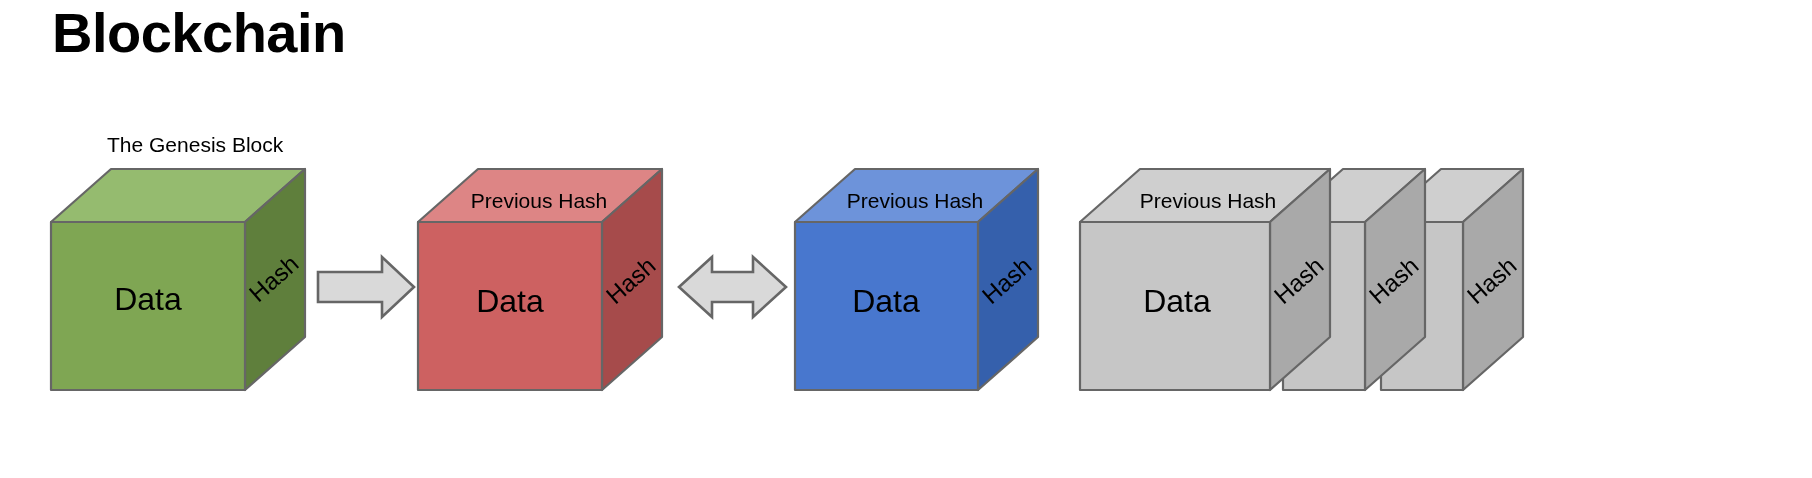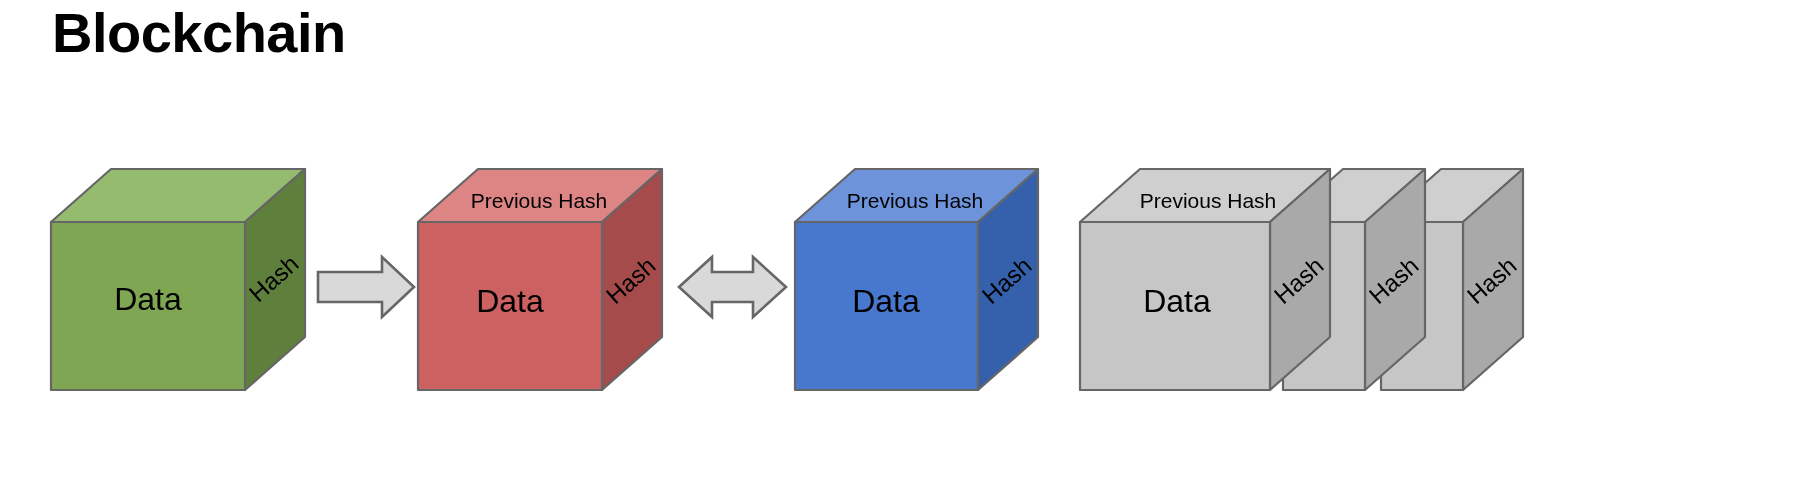--- a/index.html
+++ b/index.html
@@ -68,20 +68,21 @@
   text.prev-lbl { font-size: 21px; text-anchor: middle; }
   text.hash-lbl { font-size: 24px; text-anchor: middle; }
 </style>
 </head>
 <body>
 
 <div id="canvas">
 
   <div class="page-title">Blockchain</div>
 
+  <div class="caption" id="genesis-caption">The Genesis Block</div>
 
   <svg class="diagram" viewBox="0 0 1812 478">
 
     <g>
       <polygon class="face-stroke" points="51,222 111,169 305,169 245,222" fill="#95bb6f"></polygon>
       <polygon class="face-stroke" points="245,222 305,169 305,337 245,390" fill="#5f7f3c"></polygon>
       <polygon class="face-stroke" points="51,222 245,222 245,390 51,390" fill="#7fa653"></polygon>
       <text class="lbl data-lbl" x="148" y="302">Data</text>
       <text class="lbl hash-lbl" x="275" y="280" transform="rotate(-41.5 275 280)">Hash</text>
     </g>

